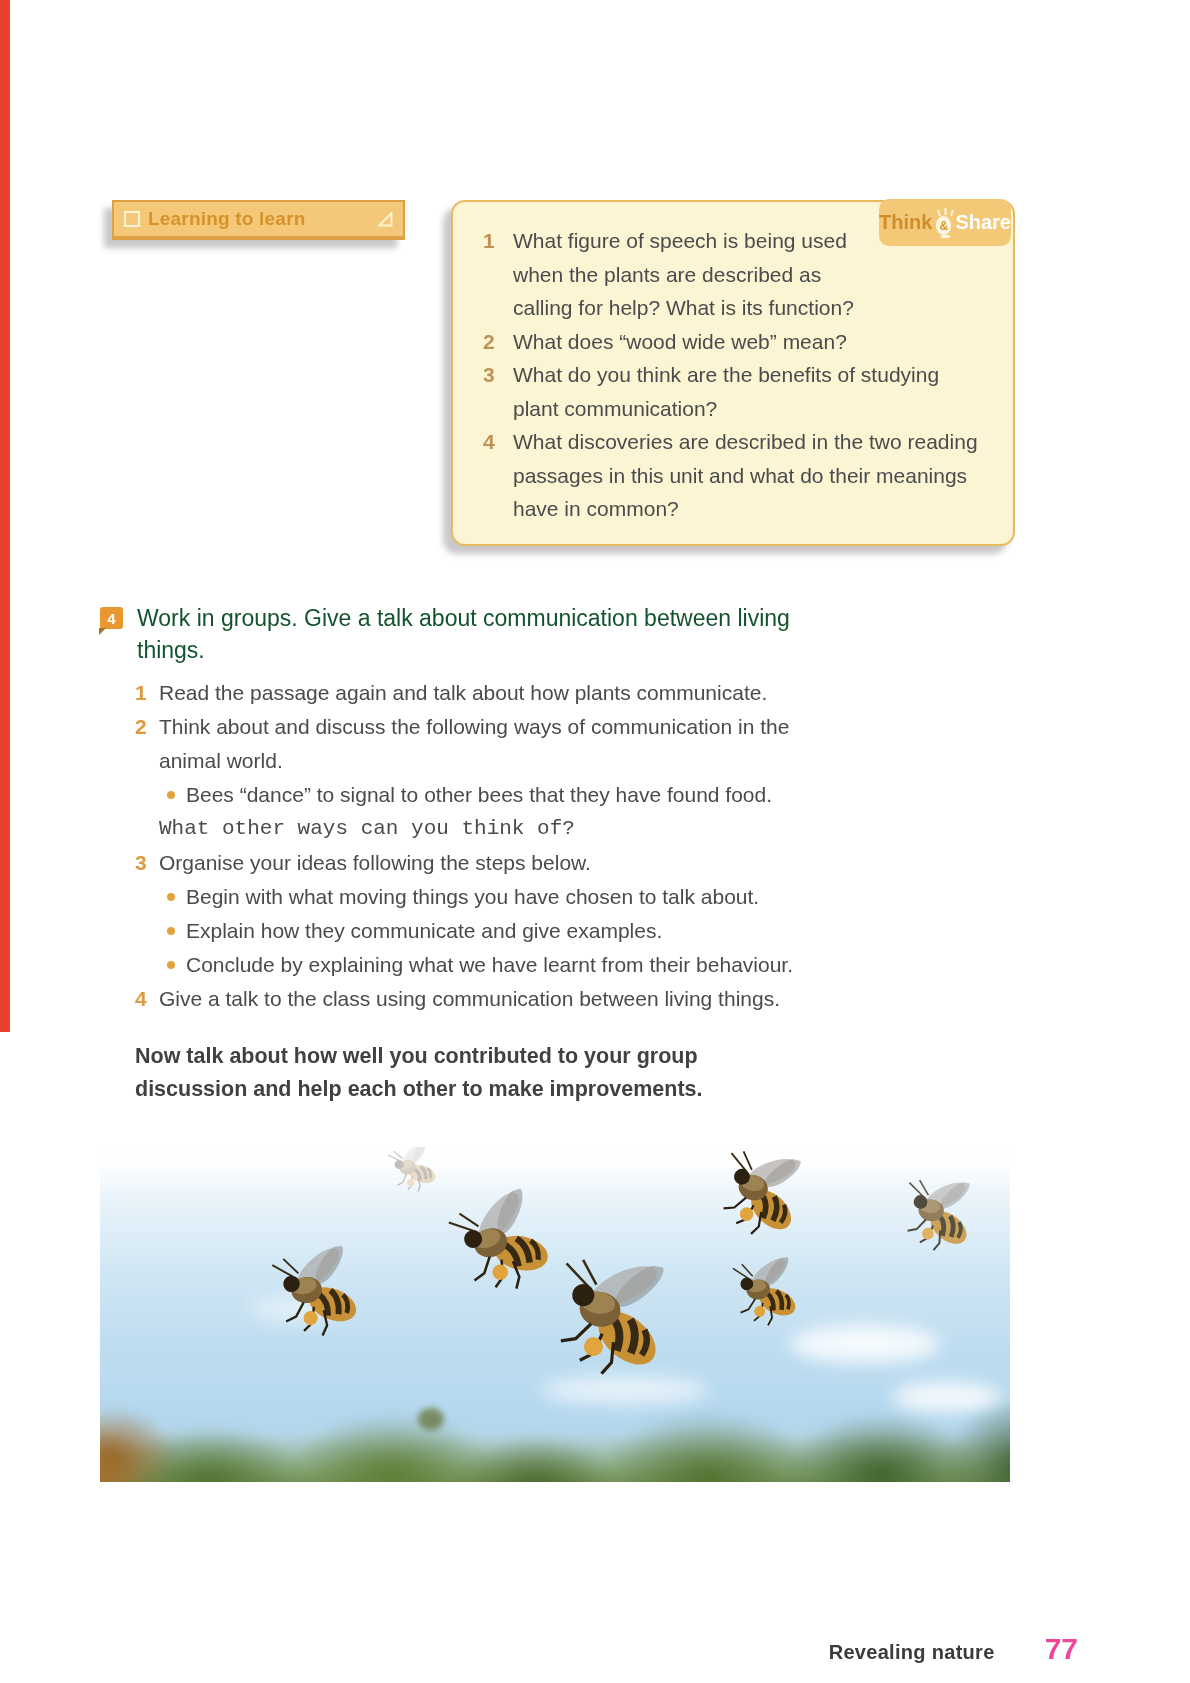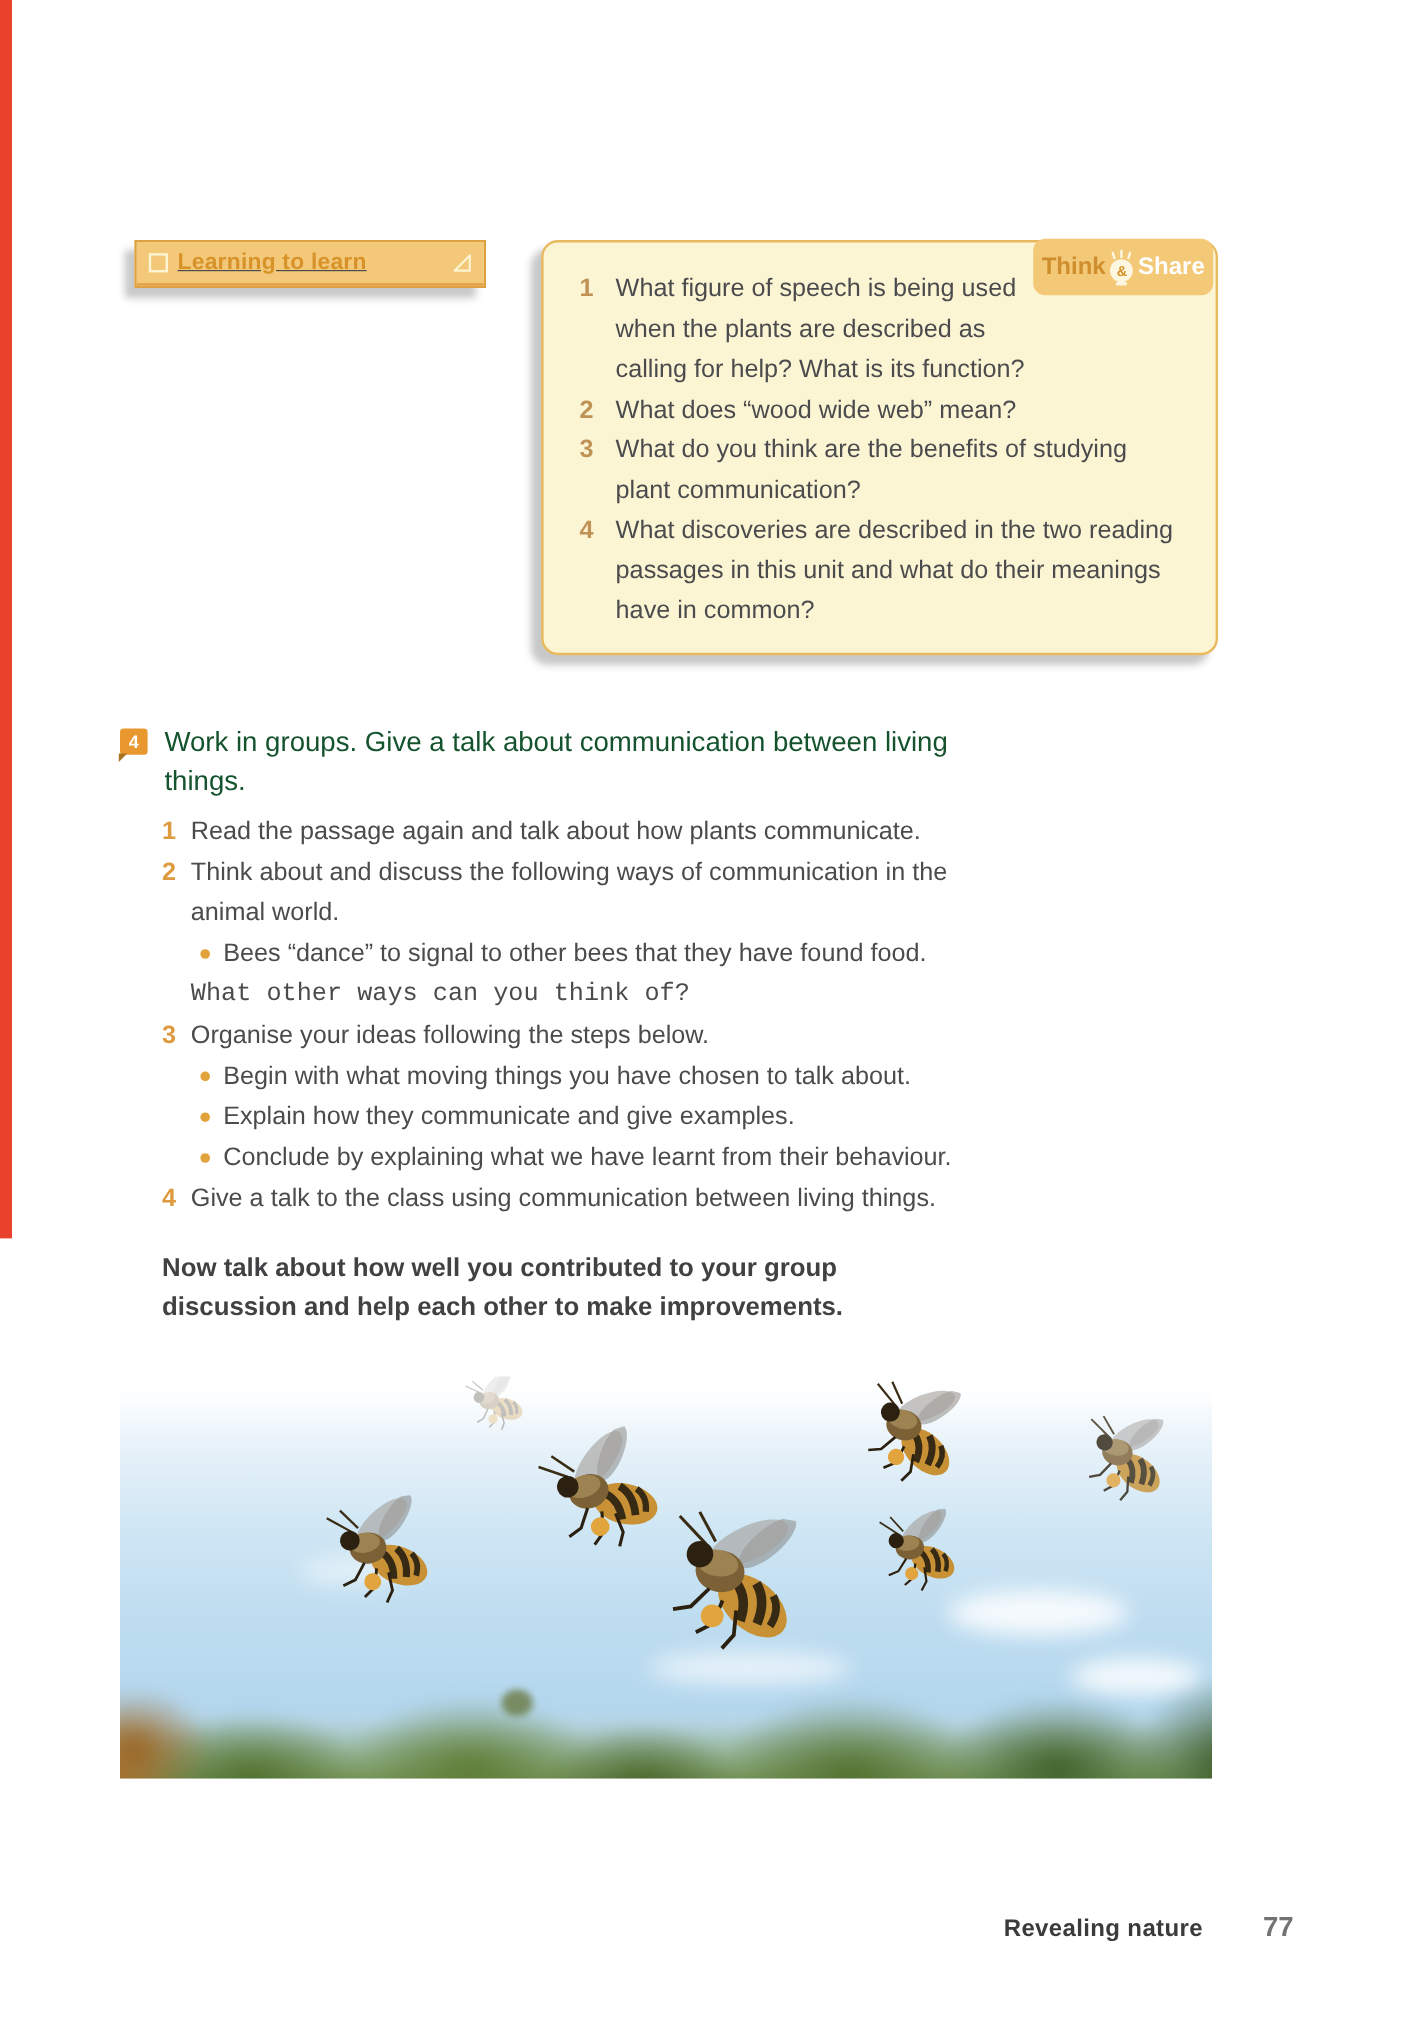--- a/index.html
+++ b/index.html
@@ -9,38 +9,37 @@
   }
   
   .red-stripe{position:absolute;left:0;top:0;width:10px;height:1032px;background:#e8422d;}
 
   
   .boxes{position:absolute;left:112px;top:200px;display:flex;gap:46px;align-items:flex-start;}
 
   .learning-box{
     width:289px;background:#fcf6d8;border:2px solid #dfa043;
     box-shadow:-8px 8px 6px rgba(110,110,112,.38);
-    text-decoration:underline;
   }
   .learning-header{
     background:#f3c979;border-bottom:2px solid #dfa043;height:34px;
     display:flex;align-items:center;padding:0 10px;gap:8px;
   }
   .sq-icon{width:12px;height:12px;border:2px solid #fdf4d2;background:transparent;flex:none;}
   .learning-title{color:#d8922a;font-weight:bold;font-size:19px;letter-spacing:.2px;flex:1;}
   .tri-icon{flex:none;width:15px;height:15px;}
   .learning-body{padding:16px 16px 20px 16px;font-size:19.5px;line-height:33.6px;color:#56575a;}
 
   .think-box{
     width:564px;min-height:344px;background:#fbf5d4;border:2px solid #e9ba5d;border-radius:14px;
     box-shadow:-8px 8px 6px rgba(110,110,112,.38);position:relative;box-sizing:border-box;
     padding:22px 26px 18px 30px;
   }
   .think-tab{
-    position:absolute;top:-3px;right:2px;width:150px;height:47px;background:#f3c877;
+    position:absolute;top:-3px;right:2px;width:132px;height:47px;background:#f3c877;
     border-radius:10px;display:flex;align-items:center;justify-content:center;gap:4px;
     font-weight:bold;font-size:20px;
   }
   .think-word{color:#cf8e2e;}
   .share-word{color:#ffffff;}
   .bulb{position:relative;width:19px;height:19px;border-radius:50%;background:#fdf6e0;
     color:#d8922a;font-weight:bold;font-size:12px;display:flex;align-items:center;justify-content:center;margin-top:6px;}
   .bulb::after{content:"";position:absolute;left:5px;bottom:-3px;width:9px;height:3px;background:#fdf6e0;border-radius:1px;}
   .bulb .rays{position:absolute;top:-8px;left:1px;}
 
@@ -96,21 +95,21 @@
   .bee.a{left:163px;top:103px;width:106px;transform:rotate(-8deg);}
   .bee.b{left:344px;top:50px;width:116px;transform:rotate(-18deg);}
   .bee.c{left:438px;top:112px;width:142px;transform:rotate(10deg);}
   .bee.d{left:608px;top:5px;width:102px;transform:rotate(14deg);}
   .bee.e{left:624px;top:112px;width:82px;transform:rotate(-4deg);}
   .bee.f{left:793px;top:32px;width:88px;opacity:.8;transform:rotate(8deg);}
 
   
   .footer{position:absolute;top:1592px;right:112px;display:flex;align-items:baseline;gap:50px;}
   .chapter{font-weight:bold;font-size:20px;color:#3b3b3d;letter-spacing:.3px;}
-  .pagenum{font-weight:bold;font-size:23px;color:#737373;}
+  .pagenum{font-weight:bold;font-size:30px;color:#ec4899;margin-top:40px;}
 </style>
 </head>
 <body>
 
 <svg width="0" height="0" style="position:absolute" aria-hidden="true">
   <defs>
     <g id="bee-shape">
       <path d="M28 20 L12 8" stroke="#3a2c14" stroke-width="1.6" fill="none"></path>
       <path d="M33 18 L22 4" stroke="#3a2c14" stroke-width="1.6" fill="none"></path>
       <ellipse cx="60" cy="14" rx="19" ry="7" fill="rgba(120,115,110,0.45)" transform="rotate(-50 60 14)"></ellipse>

